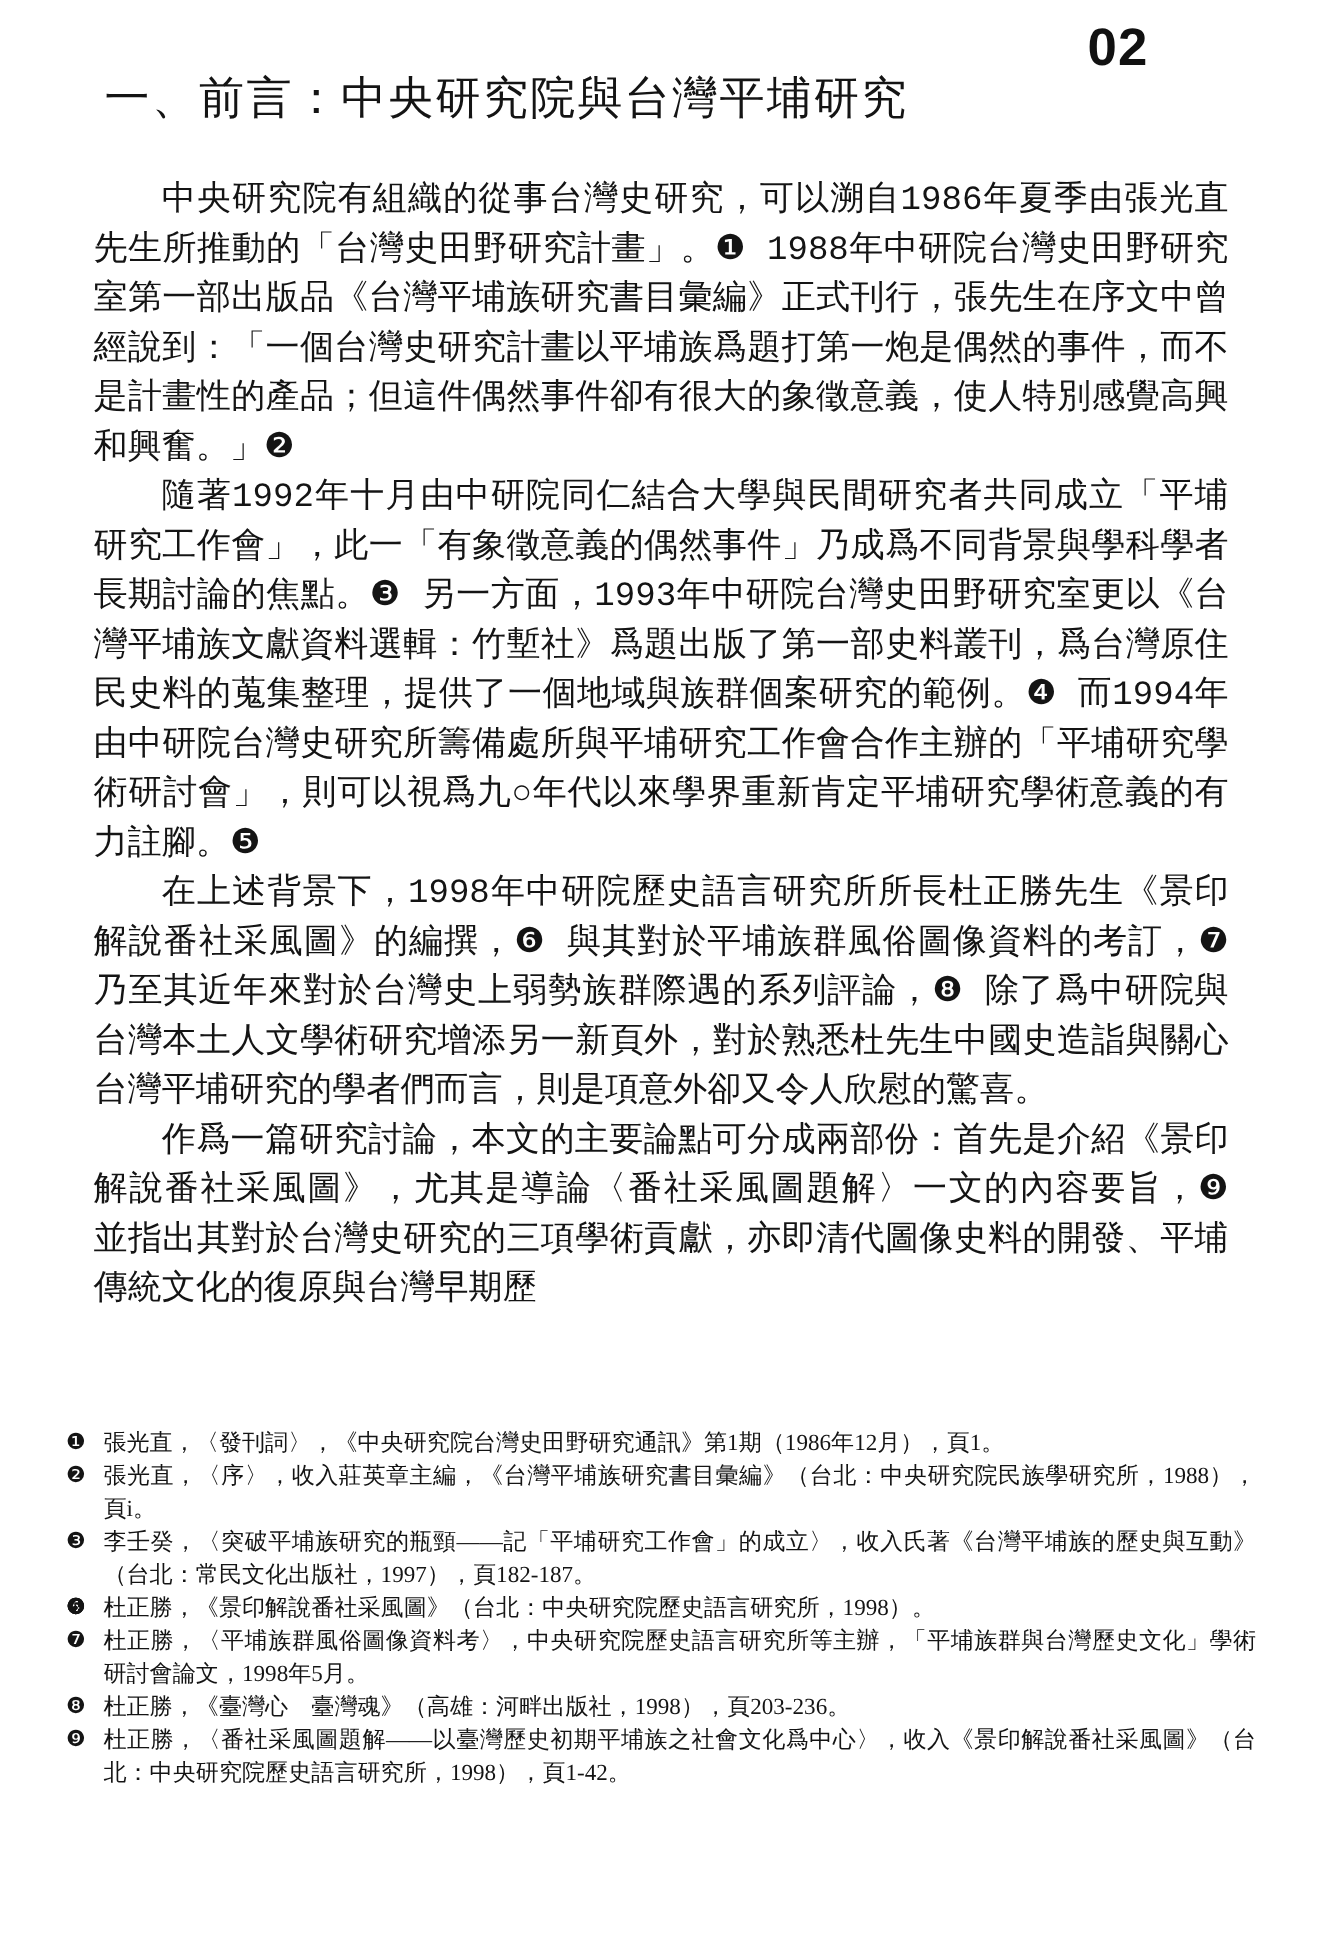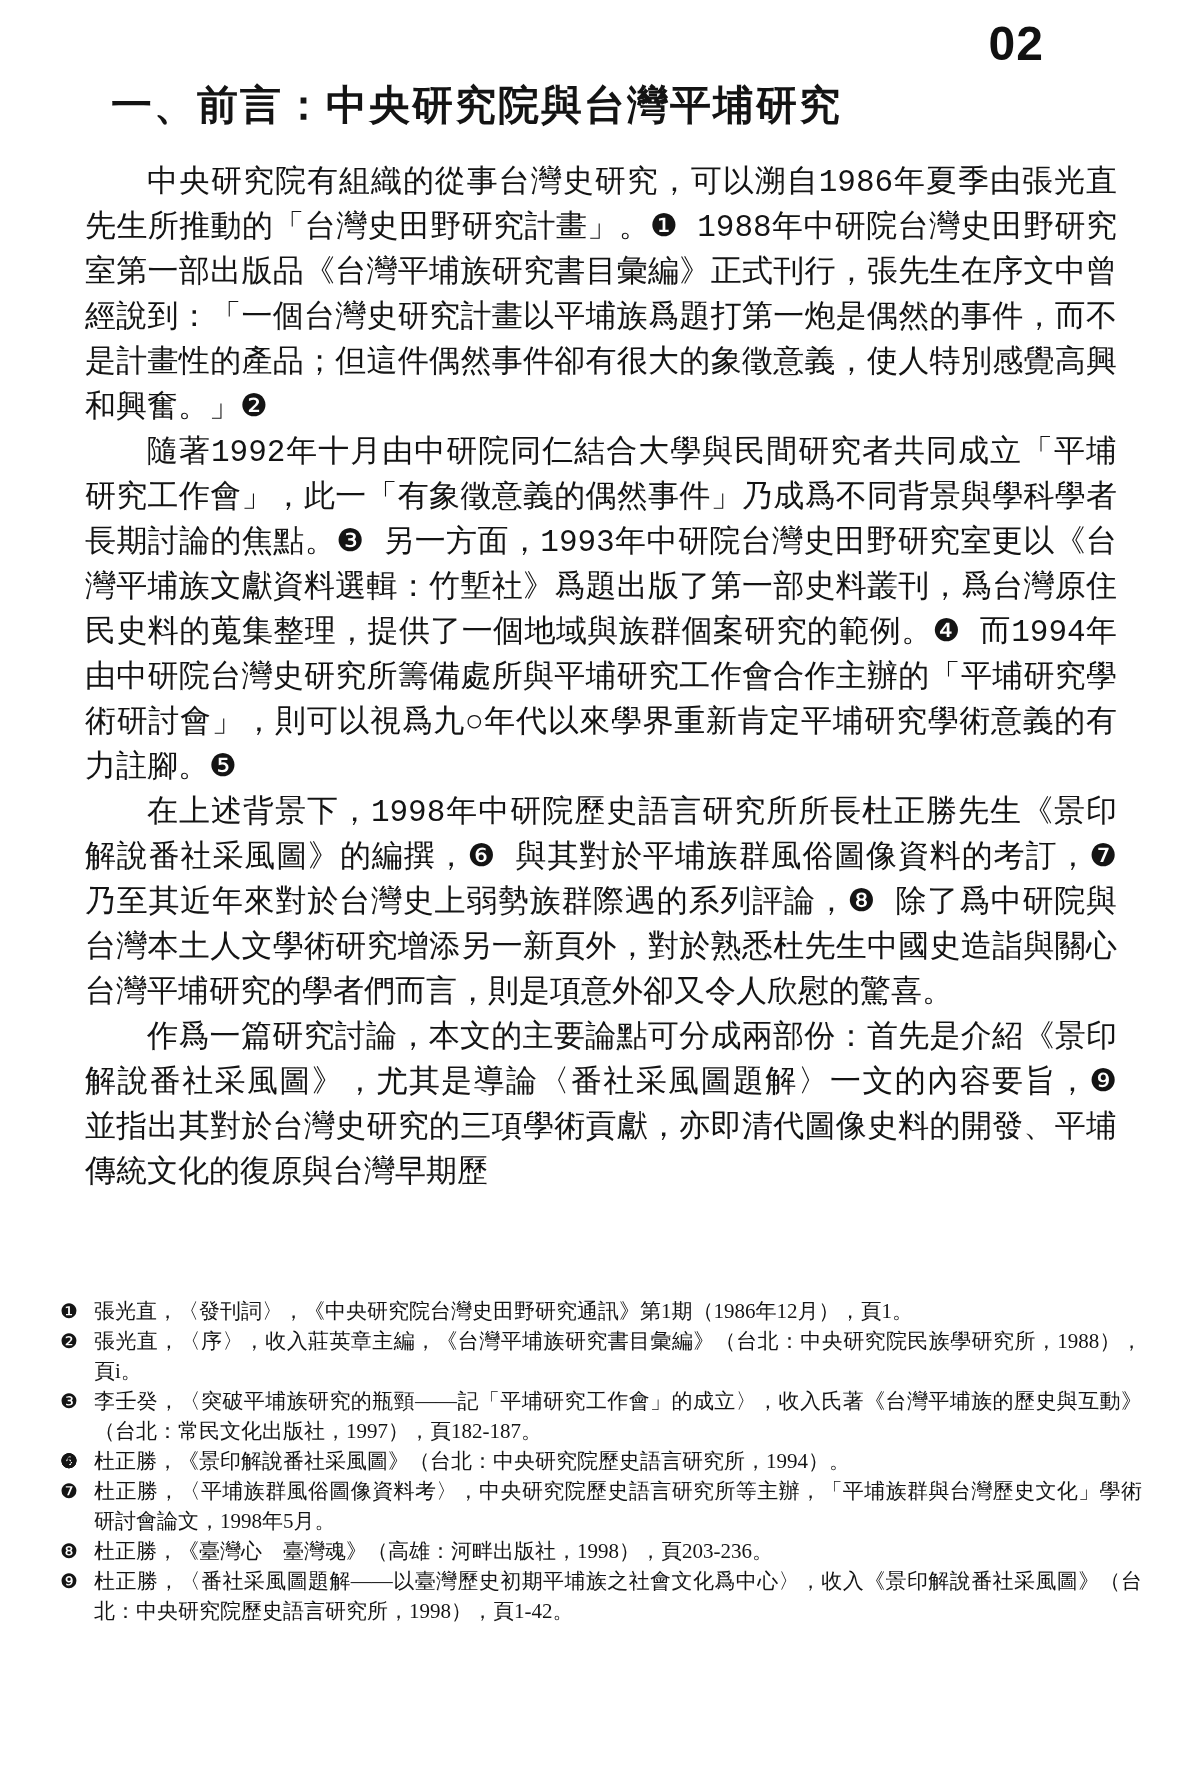--- a/index.html
+++ b/index.html
@@ -16,23 +16,23 @@
     top: 16px; right: 156px;
     font-family: "Liberation Sans", "DejaVu Sans", sans-serif;
     font-size: 48px;
     font-weight: 600;
     color: #111;
     letter-spacing: 1px;
   }
   .doc-title {
     position: absolute;
     left: 95px; top: 62px;
-    margin: 16px;
+    margin: 0;
     font-size: 41px;
-    font-weight: bold;
+    font-weight: normal;
     letter-spacing: 2px;
     white-space: nowrap;
   }
   .body-text {
     position: absolute;
     left: 85px; top: 160px;
     width: 1032px;
     font-size: 31px;
     line-height: 45px;
     text-align: justify;
@@ -92,21 +92,21 @@
       <span class="fn-text">李壬癸，〈突破平埔族研究的瓶頸——記「平埔研究工作會」的成立〉，收入氏著《台灣平埔族的歷史與互動》（台北：常民文化出版社，1997），頁182-187。</span>
     </div>
     <div class="fn">
       <span class="fn-marker">❹</span>
     </div>
     <div class="fn">
       <span class="fn-marker">❺</span>
     </div>
     <div class="fn">
       <span class="fn-marker">❻</span>
-      <span class="fn-text">杜正勝，《景印解說番社采風圖》（台北：中央研究院歷史語言研究所，1994）。</span>
+      <span class="fn-text">杜正勝，《景印解說番社采風圖》（台北：中央研究院歷史語言研究所，1998）。</span>
     </div>
     <div class="fn">
       <span class="fn-marker">❼</span>
       <span class="fn-text">杜正勝，〈平埔族群風俗圖像資料考〉，中央研究院歷史語言研究所等主辦，「平埔族群與台灣歷史文化」學術研討會論文，1998年5月。</span>
     </div>
     <div class="fn">
       <span class="fn-marker">❽</span>
       <span class="fn-text">杜正勝，《臺灣心　臺灣魂》（高雄：河畔出版社，1998），頁203-236。</span>
     </div>
     <div class="fn">

